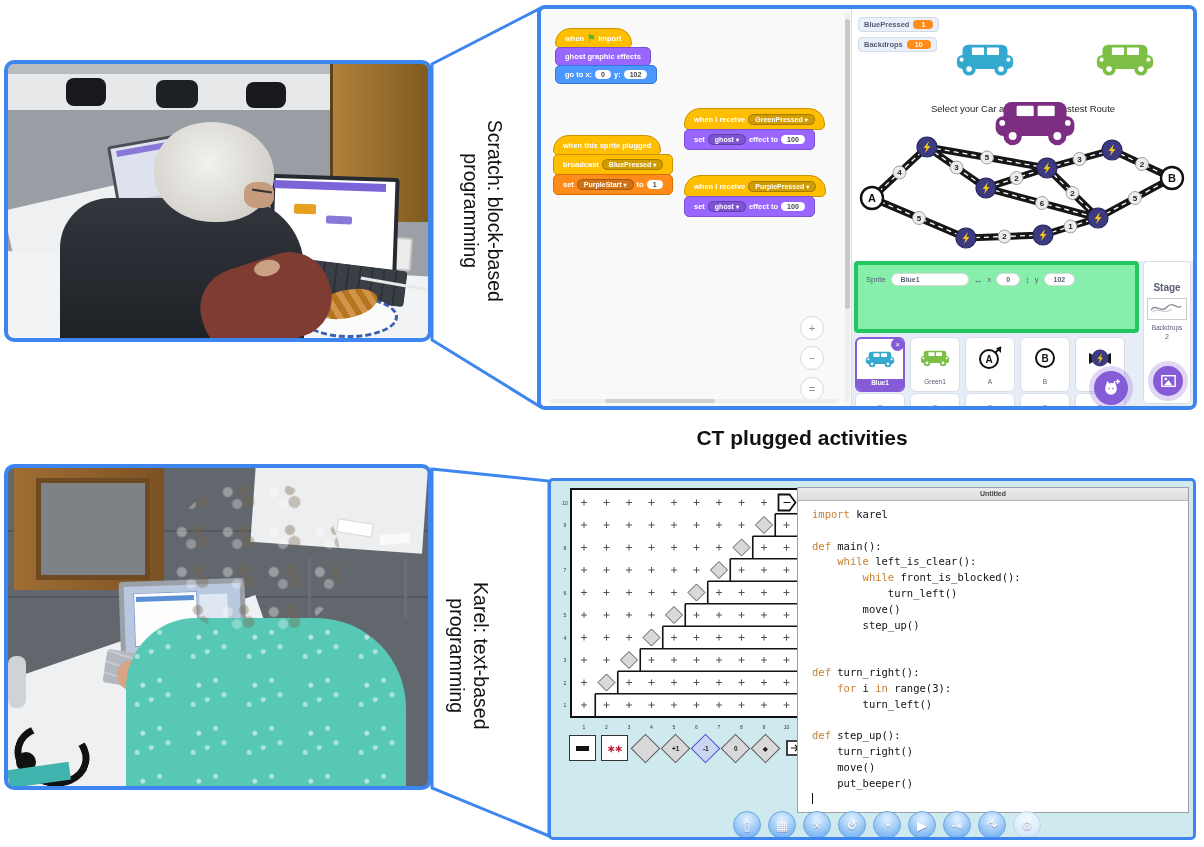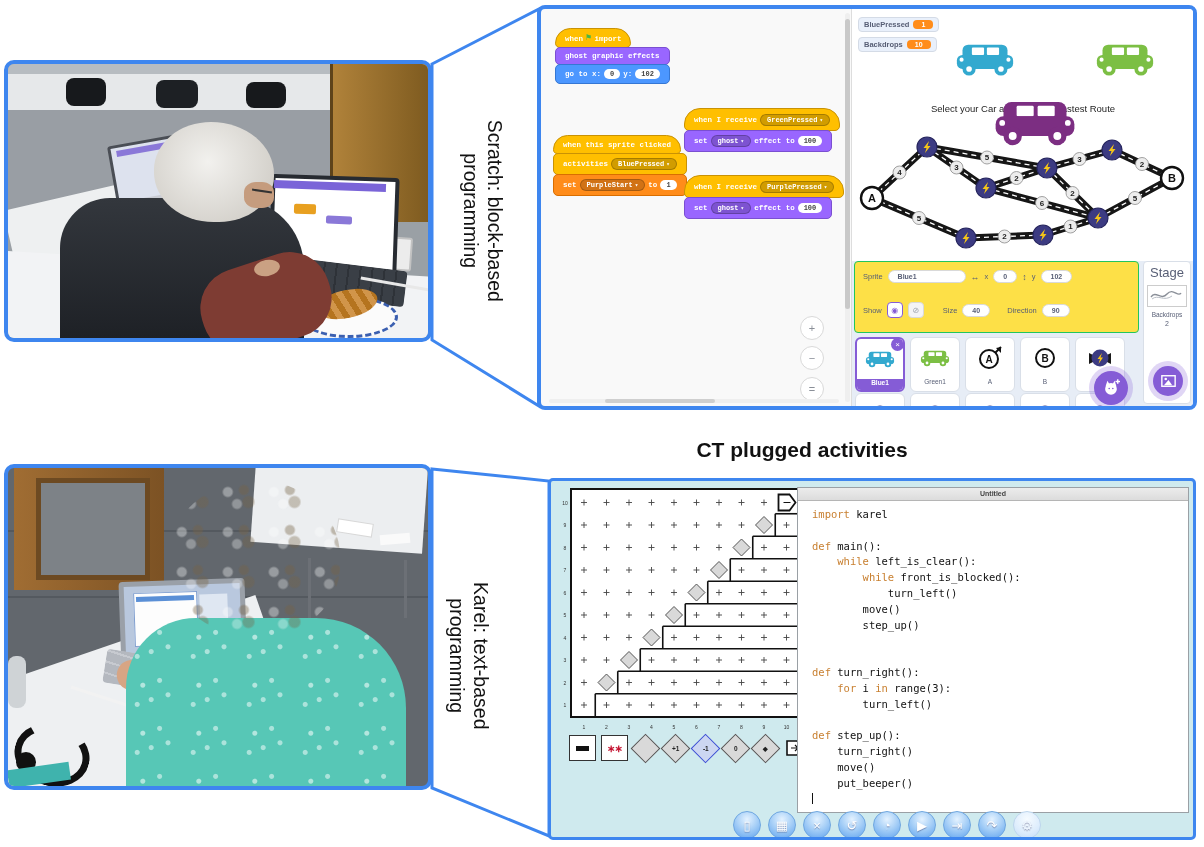--- a/index.html
+++ b/index.html
@@ -12,21 +12,21 @@
   .photo{position:absolute;border:4px solid var(--frame);border-radius:10px;overflow:hidden;z-index:1;background:#9aa0a5;}
   .shot{position:absolute;border:4px solid var(--frame);border-radius:8px;overflow:hidden;z-index:2;}
   .side-label{position:absolute;z-index:3;transform:rotate(90deg);text-align:center;
               font-size:19.5px;line-height:1.22;color:#121212;white-space:nowrap;}
   .caption{position:absolute;z-index:3;text-align:center;font-size:21px;font-weight:bold;color:#111;}
 
   
   .ph{position:absolute;}
   
   #shot-scratch{left:537px;top:5px;width:652px;height:397px;background:#f9f9f9;}
-  #block-canvas{position:absolute;left:0;top:0;width:343px;height:397px;font-family:Liberation Mono, monospace;}
+  #block-canvas{position:absolute;left:0;top:0;width:343px;height:397px;}
   .stack{position:absolute;display:flex;flex-direction:column;align-items:flex-start;}
   .sblock{position:relative;display:inline-flex;align-items:center;gap:3px;color:#fff;font-weight:bold;
           font-size:7.5px;padding:4px 9px;border-radius:5px;border:1px solid rgba(0,0,0,.28);
           margin-top:-1px;white-space:nowrap;box-sizing:border-box;min-height:15px;}
   .sblock.hat{border-radius:16px 16px 5px 5px;padding-top:5px;}
   .c-gold{background:#ffbf00;border-color:#c99204;}
   .c-purple{background:#9966ff;border-color:#7a4fd1;}
   .c-blue{background:#4c97ff;border-color:#3577d4;}
   .c-orange{background:#ff8c1a;border-color:#d96e00;}
   .oval{background:#fff;color:#444;border-radius:999px;padding:1px 6px;font-size:7px;font-weight:bold;}
@@ -42,49 +42,49 @@
   .hscroll i{position:absolute;left:56px;top:0;width:110px;height:4px;background:#cfcfcf;border-radius:2px;}
   #stage-divider{position:absolute;left:310px;top:0;width:1px;height:397px;background:#ddd;}
   #stage-area{position:absolute;left:311px;top:0;width:341px;height:252px;background:#fff;}
   .varbox{position:absolute;display:inline-flex;align-items:center;gap:4px;background:#e9f0fb;
           border:1px solid #d4dbe6;border-radius:4px;padding:2px 5px;font-size:7.5px;font-weight:bold;color:#575e75;}
   .varval{background:#ff8c1a;color:#fff;border-radius:4px;padding:1px 8px;font-size:7px;font-weight:bold;}
   #stage-instruction{position:absolute;left:6px;top:94px;width:330px;text-align:center;
                      font-size:9.5px;color:#1d1d1d;font-weight:500;}
   .car{position:absolute;}
   #sprite-region{position:absolute;left:311px;top:252px;width:341px;height:145px;background:#e7edf6;}
-  #sprite-info{position:absolute;left:2px;top:0;width:285px;height:72px;background:#fde047;
-               border:1px solid #22c55e;border-radius:4px;box-sizing:border-box;font-size:7.5px;color:#575e75;}
+  #sprite-info{position:absolute;left:2px;top:0;width:285px;height:72px;background:#86efac;
+               border:4px solid #22c55e;border-radius:4px;box-sizing:border-box;font-size:7.5px;color:#575e75;}
   .inforow{position:absolute;left:8px;right:4px;display:flex;align-items:center;gap:5px;}
   .pillin{background:#fff;border:1px solid #d9d9d9;border-radius:999px;padding:2px 9px;font-size:7px;
           font-weight:bold;color:#575e75;}
   .namein{width:58px;}
   .arrowg{font-size:9px;color:#575e75;}
   .eyebtn{width:14px;height:14px;border-radius:4px;display:flex;align-items:center;justify-content:center;font-size:8px;}
   .eye-on{border:1px solid #855cd6;color:#855cd6;background:#fff;}
   .eye-off{border:1px solid #d9d9d9;color:#9aa0ab;background:#f4f4f6;}
   .spr-card{position:absolute;width:50px;height:55px;background:#fff;border:1px solid #d9dfe8;border-radius:6px;
             box-sizing:border-box;overflow:hidden;}
   .spr-card .thumb{height:40px;display:flex;align-items:center;justify-content:center;}
   .spr-card .nm{height:13px;text-align:center;font-size:6.5px;color:#575e75;}
   .spr-card.sel{border:2px solid #855cd6;}
   .spr-card.sel .nm{background:#855cd6;color:#fff;font-weight:bold;}
   .trash{position:absolute;right:-1px;top:-1px;width:13px;height:13px;border-radius:50%;background:#855cd6;
          color:#fff;font-size:8px;display:flex;align-items:center;justify-content:center;z-index:2;}
   .addbtn{position:absolute;width:34px;height:34px;border-radius:50%;background:#855cd6;z-index:3;
           display:flex;align-items:center;justify-content:center;box-shadow:0 0 0 5px rgba(133,92,214,.25);}
   #stage-col{position:absolute;left:291px;top:0;width:48px;height:143px;background:#fff;border:1px solid #d9dfe8;
              border-radius:4px;box-sizing:border-box;text-align:center;color:#575e75;}
-  #stage-col .t{font-size:13px;font-weight:normal;margin-top:3px;}
+  #stage-col .t{font-size:10px;font-weight:bold;margin-top:20px;}
   #stage-col .bd{font-size:6.5px;margin-top:4px;}
   #stage-col .ct{font-size:7px;margin-top:2px;}
   .bthumb{margin:5px auto 0;width:38px;height:20px;border:1px solid #ccc;background:#fff;}
 
   
-  #caption{left:552px;top:438px;width:500px;}
+  #caption{left:552px;top:426px;width:500px;}
 
   
   #shot-karel{left:548px;top:478px;width:642px;height:356px;background:#cfeaee;border-width:3px;border-radius:5px;}
   #karel-world{position:absolute;left:8px;top:6px;}
   #karel-toolbar{position:absolute;left:18px;top:252px;height:30px;display:flex;align-items:center;gap:5px;}
   .kt-box{width:25px;height:24px;background:#fff;border:1px solid #333;display:flex;align-items:center;justify-content:center;}
   .kt-wall{width:13px;height:5px;background:#111;}
   .kt-stars{color:#c41230;font-weight:bold;font-size:10px;letter-spacing:-1px;}
   .kt-dia{width:19px;height:19px;background:#d9d9d9;border:1px solid #555;transform:rotate(45deg);
           display:flex;align-items:center;justify-content:center;margin:0 2px;}
@@ -204,24 +204,24 @@
           </div>
           <div class="sblock c-blue">
             <span>go to x:</span>
             <span class="oval">0</span>
             <span>y:</span>
             <span class="oval">102</span>
           </div>
         </div>
         <div class="stack" style="left: 12px; top: 127px;">
           <div class="sblock c-gold hat">
-            <span>when this sprite clicked</span>
+            <span>when this sprite plugged</span>
           </div>
           <div class="sblock c-gold">
-            <span>activities</span>
+            <span>broadcast</span>
             <span class="dropp">BluePressed<span class="caret">▾</span></span>
           </div>
           <div class="sblock c-orange">
             <span>set</span>
             <span class="dropp">PurpleStart<span class="caret">▾</span></span>
             <span>to</span>
             <span class="oval">1</span>
           </div>
         </div>
         <div class="stack" style="left: 143px; top: 100px;">
@@ -390,29 +390,20 @@
       <div id="sprite-info">
         <div class="inforow" style="top:8px;">
           <span>Sprite</span>
           <span class="pillin namein">Blue1</span>
           <span class="arrowg">↔</span>
           <span>x</span>
           <span class="pillin">0</span>
           <span class="arrowg">↕</span>
           <span>y</span>
           <span class="pillin">102</span>
-        </div>
-        <div class="inforow" style="top:40px;">
-          <span>Show</span>
-          <span class="eyebtn eye-on">◉</span>
-          <span class="eyebtn eye-off">⊘</span>
-          <span style="margin-left:14px;">Size</span>
-          <span class="pillin">40</span>
-          <span style="margin-left:12px;">Direction</span>
-          <span class="pillin">90</span>
         </div>
       </div>
       <div id="sprite-cards">
           <div class="spr-card sel" style="left: 3px; top: 76px;">
             <div class="trash">×</div>
             <div class="thumb">
               <svg viewBox="0 0 64 42" width="30">
                 <path d="M14 6 h36 a6 6 0 0 1 6 6 v6 H8 v-6 a6 6 0 0 1 6 -6 Z" fill="#33a9cf"></path>
                 <rect x="18" y="9" width="13" height="8" fill="#fff" rx="1"></rect>
                 <rect x="34" y="9" width="13" height="8" fill="#fff" rx="1"></rect>

